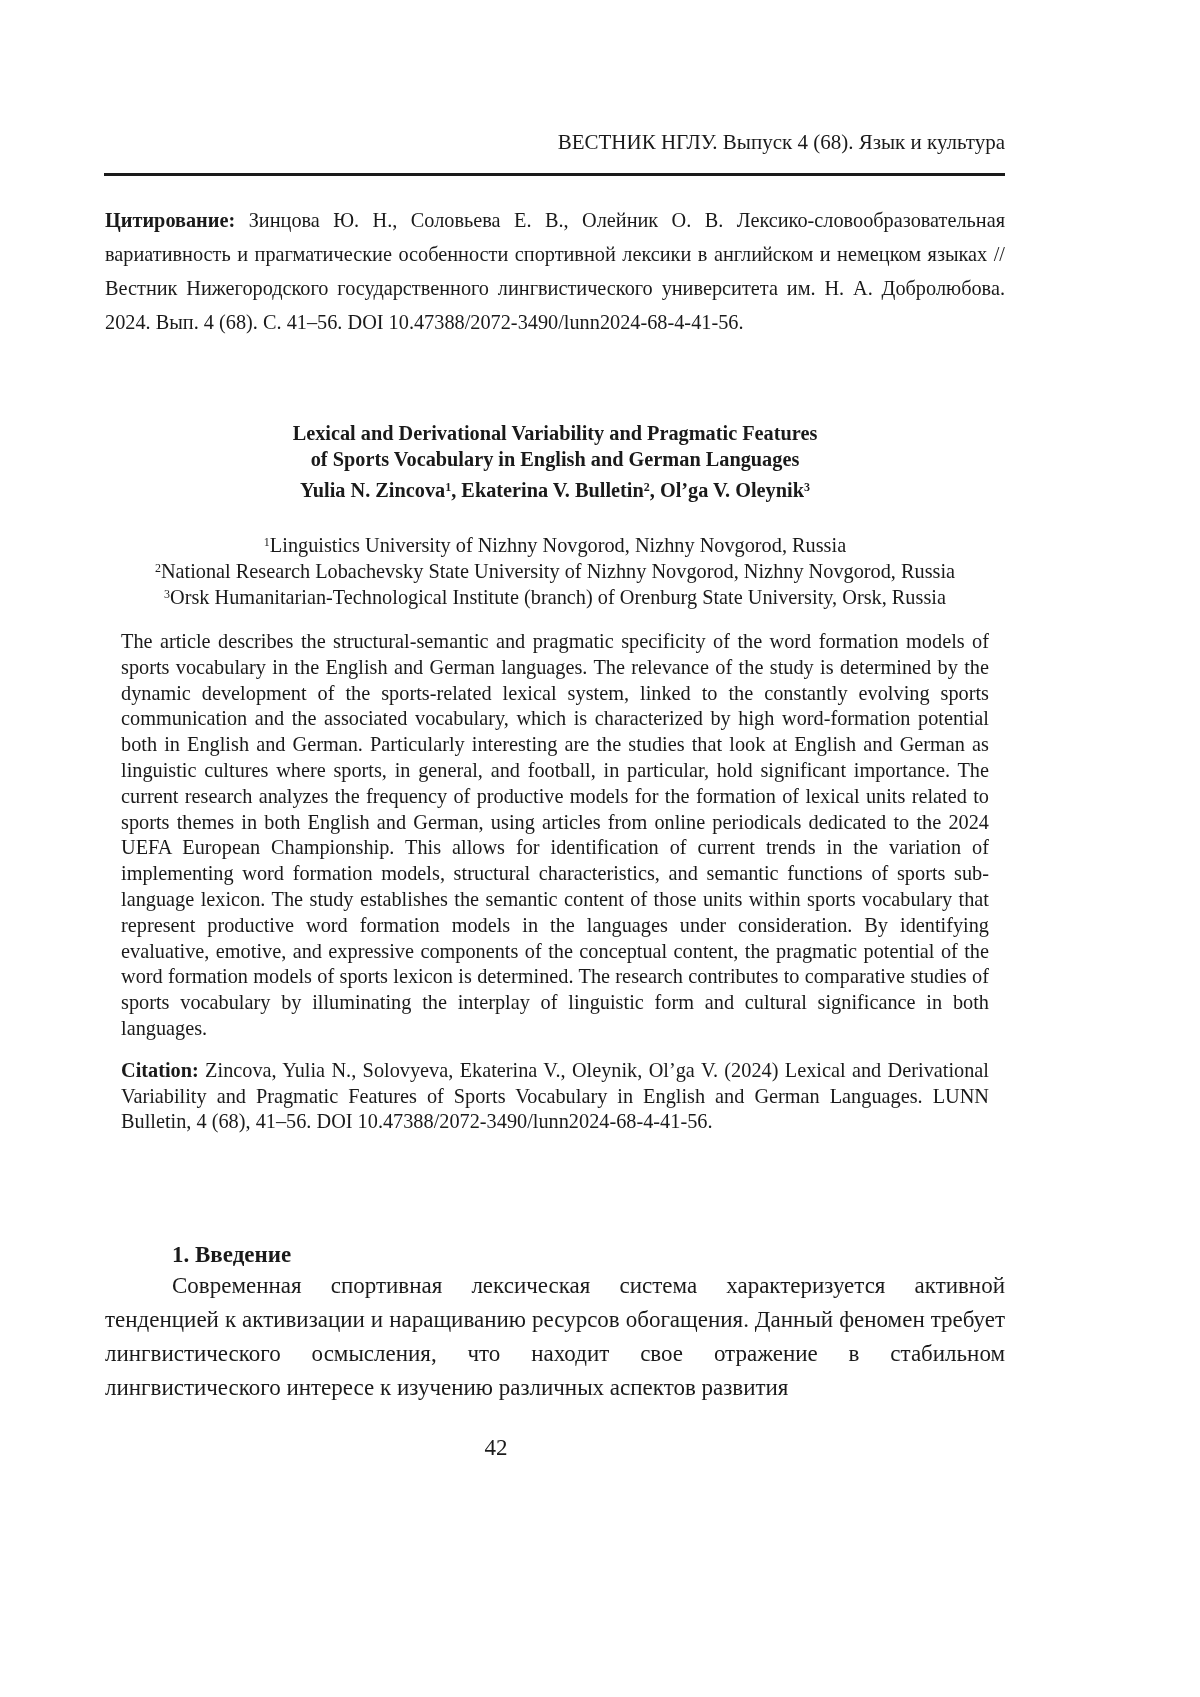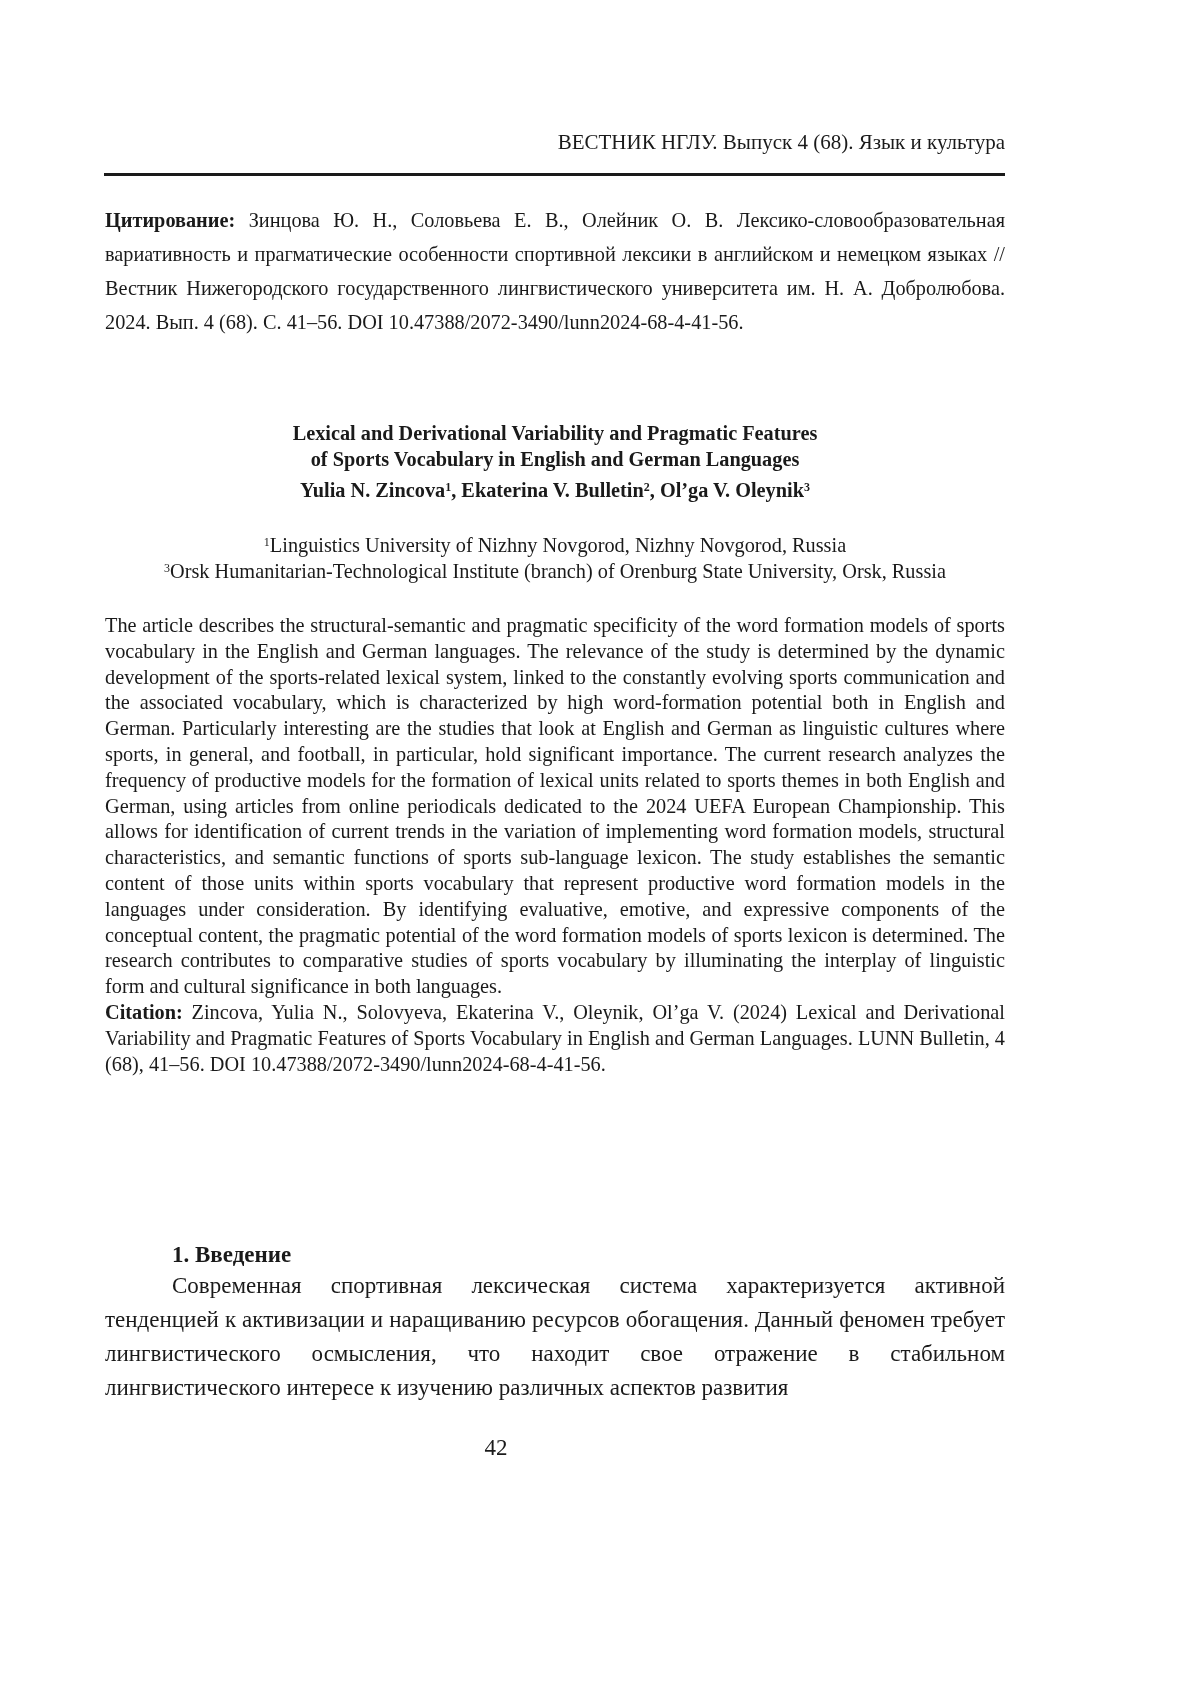--- a/index.html
+++ b/index.html
@@ -22,21 +22,21 @@
   .i { }
   .title {
     top: 393px; text-align: center; font-weight: bold; font-size: 20.3px; line-height: 26px; margin-top: 27px;
   }
   .authors {
     top: 477px; text-align: center; font-weight: bold; font-size: 20.3px; line-height: 26px;
   }
   .affils { top: 532px; text-align: center; font-size: 20.3px; line-height: 26px; }
   sup { font-size: 12px; vertical-align: top; position: relative; top: -3px; }
   .abstract { top: 613px; font-size: 20.3px; line-height: 25.8px; }
-  .abstract p { margin: 0; }
+  .abstract p { margin: 16px; }
   .section-heading {
     position: absolute; left: 172px; top: 1241px; font-weight: bold; font-size: 23px; line-height: 28px;
   }
   .body-ru {
     top: 1269px; font-size: 23px; line-height: 34px; text-indent: 67px;
   }
   .page-number {
     position: absolute; left: 0; width: 992px; top: 1434px; text-align: center;
     font-size: 23px; line-height: 28px;
   }
@@ -57,20 +57,21 @@
     <div>Lexical and Derivational Variability and Pragmatic Features</div>
     <div>of Sports Vocabulary in English and German Languages</div>
   </div>
 
   <div class="block authors">
     <span>Yulia N. Zincova</span><sup>1</sup><span>, </span><span>Ekaterina V. Bulletin</span><sup>2</sup><span>, </span><span>Ol’ga V. Oleynik</span><sup>3</sup>
   </div>
 
   <div class="block affils">
     <div><sup>1</sup><span>Linguistics University of Nizhny Novgorod, Nizhny Novgorod, Russia</span></div>
+    <div><sup>2</sup><span>National Research Lobachevsky State University of Nizhny Novgorod, Nizhny Novgorod, Russia</span></div>
     <div><sup>3</sup><span>Orsk Humanitarian-Technological Institute (branch) of Orenburg State University, Orsk, Russia</span></div>
   </div>
 
   <div class="block justify abstract">
     <p>The article describes the structural-semantic and pragmatic specificity of the word formation models of sports vocabulary in the English and German languages. The relevance of the study is determined by the dynamic development of the sports-related lexical system, linked to the constantly evolving sports communication and the associated vocabulary, which is characterized by high word-formation potential both in English and German. Particularly interesting are the studies that look at English and German as linguistic cultures where sports, in general, and football, in particular, hold significant importance. The current research analyzes the frequency of productive models for the formation of lexical units related to sports themes in both English and German, using articles from online periodicals dedicated to the 2024 UEFA European Championship. This allows for identification of current trends in the variation of implementing word formation models, structural characteristics, and semantic functions of sports sub-language lexicon. The study establishes the semantic content of those units within sports vocabulary that represent productive word formation models in the languages under consideration. By identifying evaluative, emotive, and expressive components of the conceptual content, the pragmatic potential of the word formation models of sports lexicon is determined. The research contributes to comparative studies of sports vocabulary by illuminating the interplay of linguistic form and cultural significance in both languages.</p>
     <p><span class="b">Citation:</span><span> Zincova, Yulia N., Solovyeva, Ekaterina V., Oleynik, Ol’ga V. (2024) Lexical and Derivational Variability and Pragmatic Features of Sports Vocabulary in English and German Languages. </span><span class="i">LUNN Bulletin</span><span>, 4 (68), 41–56. DOI 10.47388/2072-3490/lunn2024-68-4-41-56.</span></p>
   </div>
 
   <div class="section-heading">1. Введение</div>
   <div class="block justify body-ru">Современная спортивная лексическая система характеризуется активной тенденцией к активизации и наращиванию ресурсов обогащения. Данный феномен требует лингвистического осмысления, что находит свое отражение в стабильном лингвистического интересе к изучению различных аспектов развития</div>

